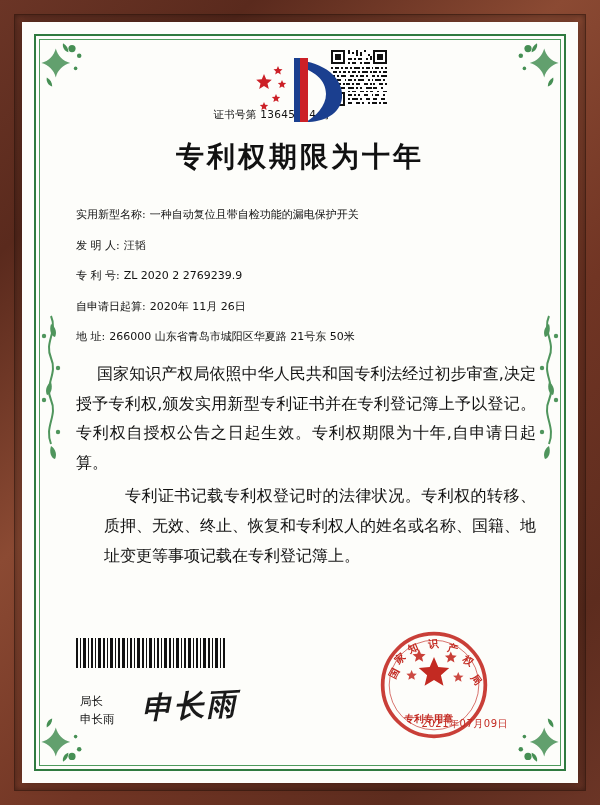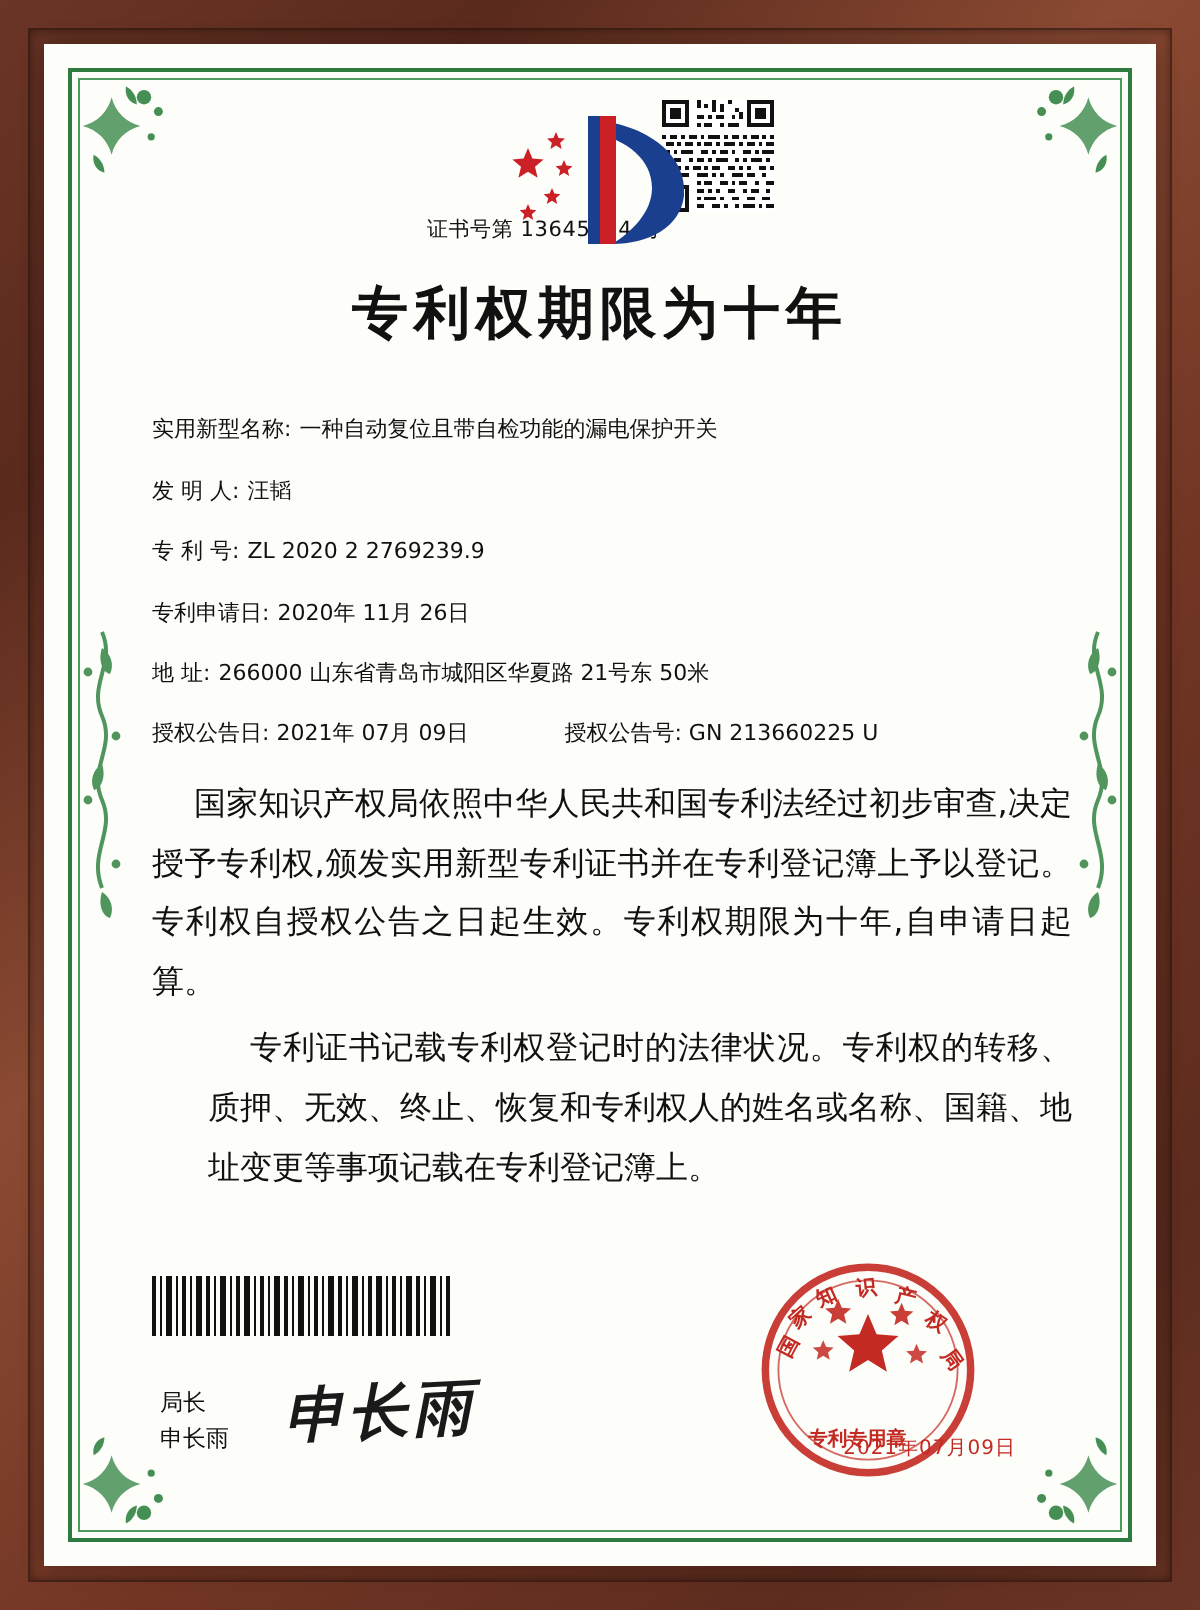--- a/index.html
+++ b/index.html
@@ -365,40 +365,30 @@
           <span class="lbl">发 明 人:</span>
           <span class="val">汪韬</span>
         </div>
 
         <div class="field">
           <span class="lbl">专 利 号:</span>
           <span class="val">ZL 2020 2 2769239.9</span>
         </div>
 
         <div class="field">
-          <span class="lbl">专利申请日:</span>
+          <span class="lbl">自申请日起算:</span>
           <span class="val">2020年 11月 26日</span>
         </div>
 
 
         <div class="field">
           <span class="lbl">地 址:</span>
           <span class="val">266000 山东省青岛市城阳区华夏路 21号东 50米</span>
         </div>
 
-        <div class="field-row2">
-          <span class="part1">
-            <span>授权公告日:</span>
-            <span>2021年 07月 09日</span>
-          </span>
-          <span class="part2">
-            <span>授权公告号:</span>
-            <span>GN 213660225 U</span>
-          </span>
-        </div>
       </div>
 
       <p class="para">国家知识产权局依照中华人民共和国专利法经过初步审查,决定授予专利权,颁发实用新型专利证书并在专利登记簿上予以登记。专利权自授权公告之日起生效。专利权期限为十年,自申请日起算。</p>
       <p class="para second">专利证书记载专利权登记时的法律状况。专利权的转移、质押、无效、终止、恢复和专利权人的姓名或名称、国籍、地址变更等事项记载在专利登记簿上。</p>
 
       <div class="barcode">
         <svg viewBox="0 0 150 30" preserveAspectRatio="none" shape-rendering="crispEdges">
           <g fill="#111">
             <rect x="0" y="0" width="2" height="30"></rect>
               <rect x="4" y="0" width="1" height="30"></rect>

